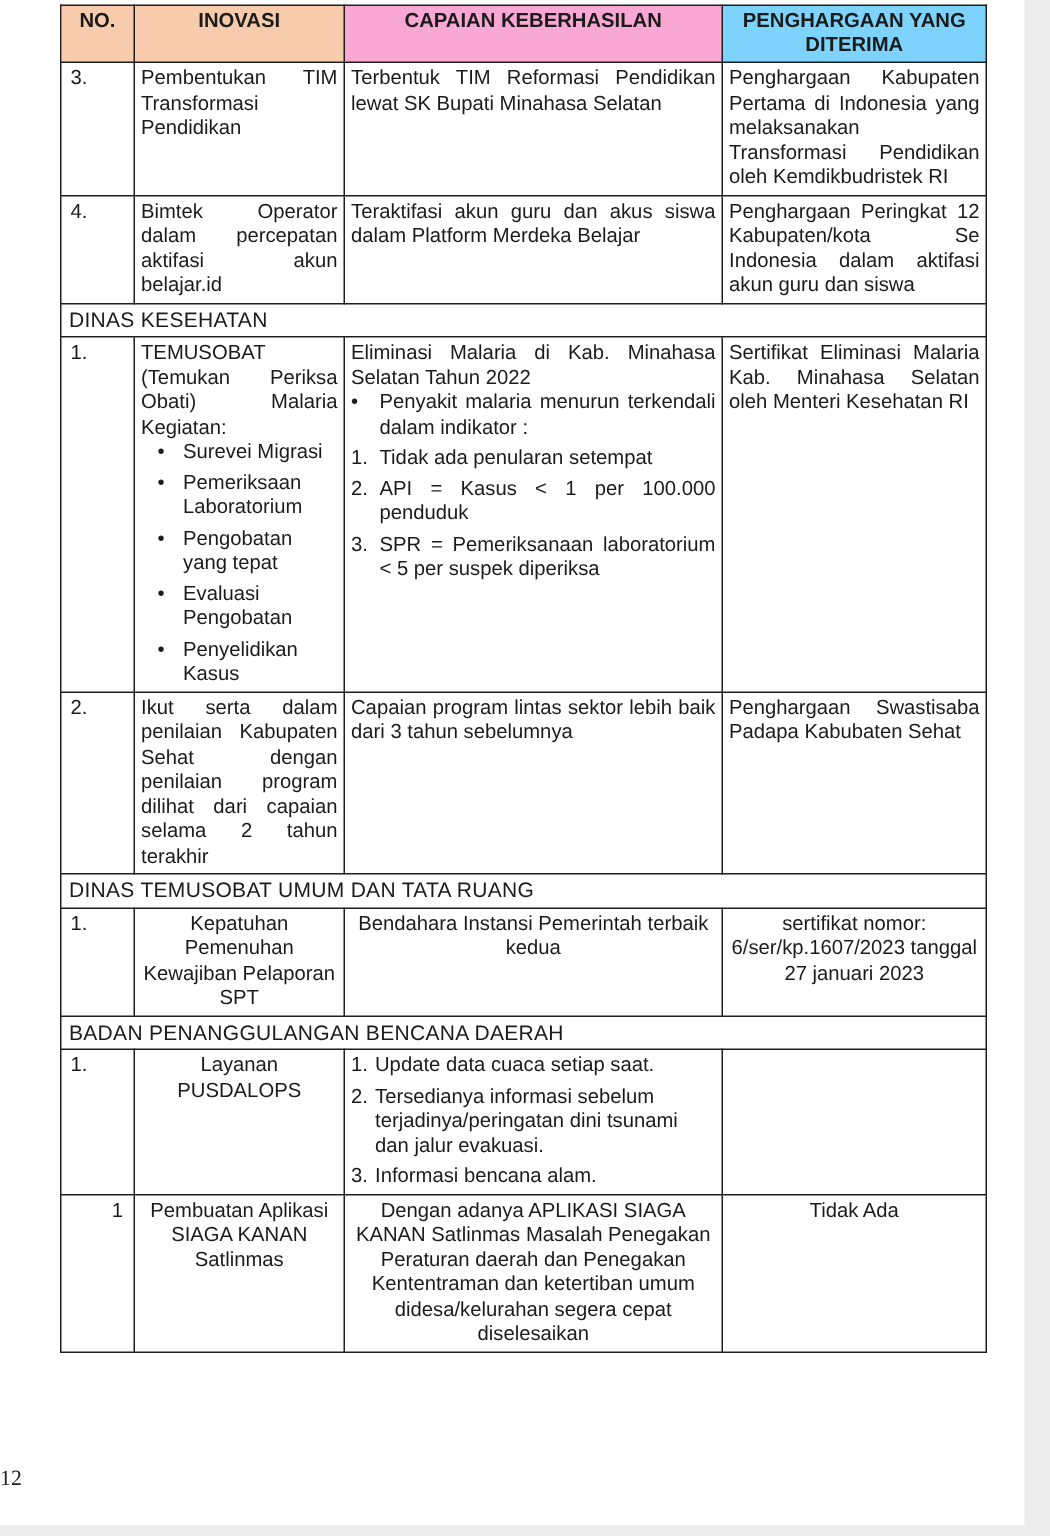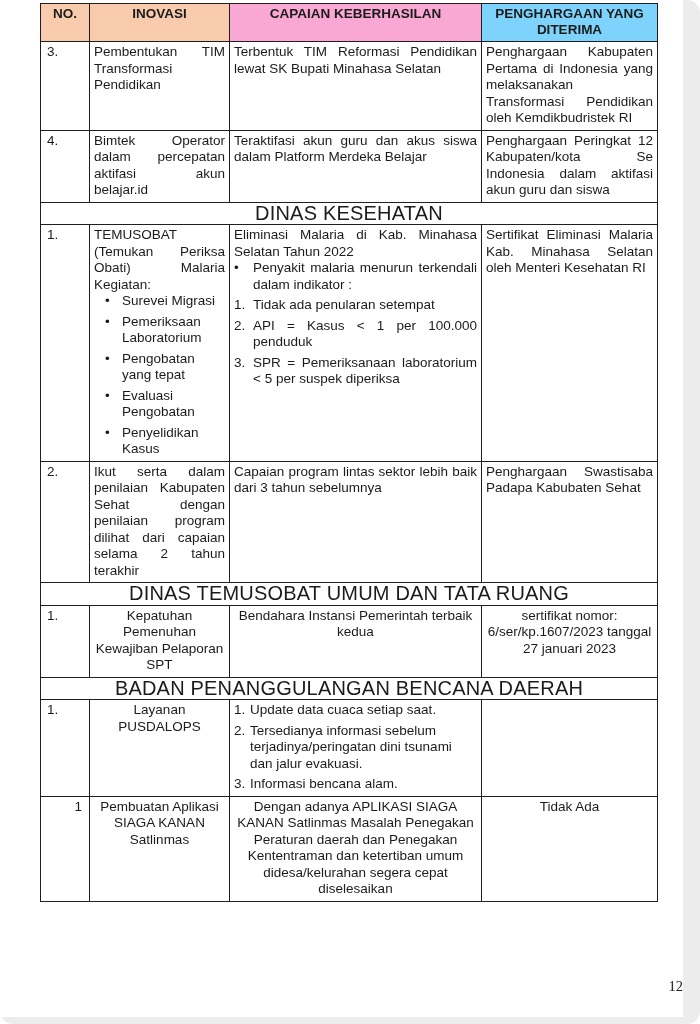--- a/index.html
+++ b/index.html
@@ -4,21 +4,20 @@
 <style>
   html,body{margin:0;padding:0;}
   body{background:#ffffff;}
   .page{
     position:relative;
     width:700px;height:1024px;
     background:#ffffff;
     overflow:hidden;
     font-family:"Liberation Sans","DejaVu Sans",sans-serif;
     color:#1b1b1b;
-    border-radius:13px;
   }
   .edge-right{position:absolute;top:0;left:683px;width:17px;height:1024px;background:#ececec;}
   .edge-bottom{position:absolute;top:1017px;left:0;width:683px;height:7px;background:#ececec;}
 
   .tbl-wrap{position:absolute;left:40px;top:3px;width:618px;}
   table{
     border-collapse:collapse;
     table-layout:fixed;
     width:617px;
     font-size:13.5px;
@@ -34,39 +33,38 @@
   }
   thead th{
     text-align:center;
     font-weight:bold;
     padding:2px 2px 3px 2px;
     line-height:16px;
   }
   td.no{padding-left:6px;}
   td.no.right{text-align:right;padding-right:7px;}
   td.section{
-    font-size:20px;
+    font-size:14px;
     padding:2px 5px 3px 5px;
     letter-spacing:0.2px;
-    text-align:center;
   }
   .p{text-align:justify;margin:0;}
   .p.left{text-align:center;}
   .li{display:flex;margin:0 0 4px 0;}
   .li:last-child{margin-bottom:0;}
   .li .marker{flex:0 0 19px;}
   .li .txt{flex:1;text-align:justify;}
   .li.left .txt{text-align:left;}
   td.cell-inovasi .li{margin-left:11px;}
   td.cell-inovasi .li .marker{flex:0 0 17px;}
   td.cell-capaian .li.left .marker{flex:0 0 16px;}
   .page-number{
     position:absolute;
     left:0;top:978px;width:683px;
-    text-align:right;
+    text-align:left;
     font-family:"Liberation Serif","DejaVu Serif",serif;
     font-size:14.5px;
     color:#222;
   }
 </style>
 </head>
 <body>
 
 <div class="page">
 

